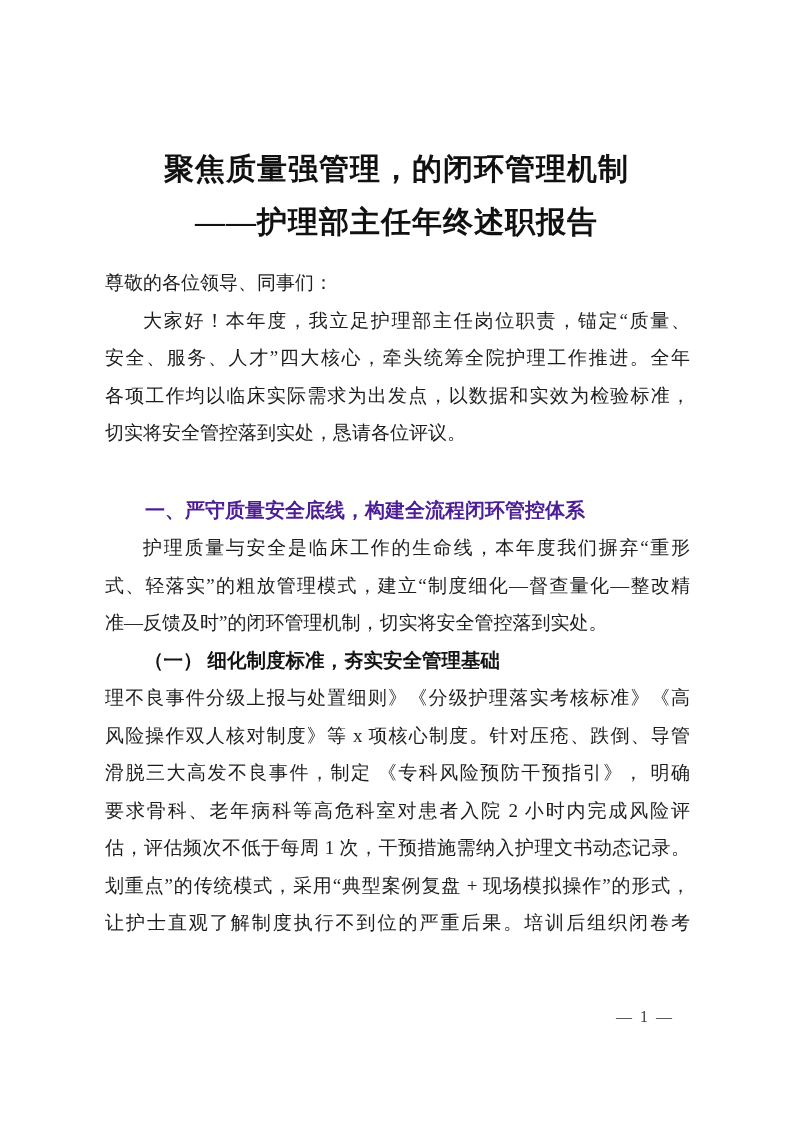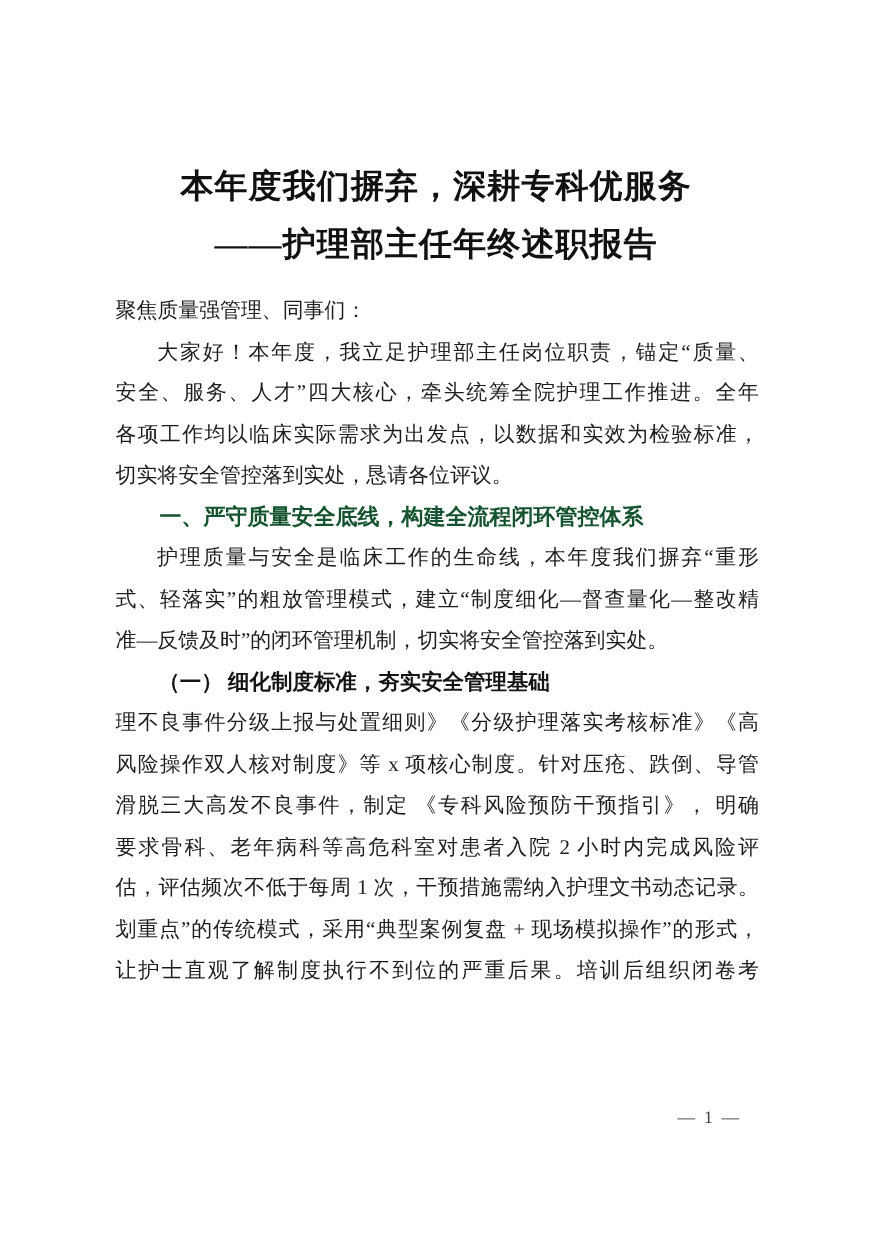--- a/index.html
+++ b/index.html
@@ -38,45 +38,46 @@
     text-align: justify;
     text-align-last: left;
     white-space: normal;
   }
   .line.fill { text-align-last: justify; }
   .line.indent { text-indent: 2em; }
   .line.h1 {
     font-family: "Liberation Sans", "DejaVu Sans", sans-serif;
     font-weight: bold;
     font-size: 20px;
-    color: #14532d;
+    color: #4c1d95;
+    margin-top: 40px;
   }
   .line.h2 {
     font-weight: bold;
     font-size: 19.5px;
     color: #141414;
   }
   .page-number {
     position: absolute;
     top: 1008px;
     right: 119px;
     font-size: 16px;
     color: #3c3c3c;
     letter-spacing: 2px;
   }
 </style>
 </head>
 <body>
 
 <div class="page">
-  <div class="doc-title" id="title1">本年度我们摒弃，深耕专科优服务</div>
+  <div class="doc-title" id="title1">聚焦质量强管理，的闭环管理机制</div>
   <div class="doc-title" id="title2">——护理部主任年终述职报告</div>
 
   <div class="doc-body">
-      <div class="line body">聚焦质量强管理、同事们：</div>
+      <div class="line body">尊敬的各位领导、同事们：</div>
       <div class="line body indent fill">大家好！本年度，我立足护理部主任岗位职责，锚定“质量、</div>
       <div class="line body fill">安全、服务、人才”四大核心，牵头统筹全院护理工作推进。全年</div>
       <div class="line body fill">各项工作均以临床实际需求为出发点，以数据和实效为检验标准，</div>
       <div class="line body">切实将安全管控落到实处，恳请各位评议。</div>
       <div class="line h1 indent">一、严守质量安全底线，构建全流程闭环管控体系</div>
       <div class="line body indent fill">护理质量与安全是临床工作的生命线，本年度我们摒弃“重形</div>
       <div class="line body fill">式、轻落实”的粗放管理模式，建立“制度细化—督查量化—整改精</div>
       <div class="line body">准—反馈及时”的闭环管理机制，切实将安全管控落到实处。</div>
       <div class="line h2 indent">（一） 细化制度标准，夯实安全管理基础</div>
       <div class="line body fill">理不良事件分级上报与处置细则》《分级护理落实考核标准》《高</div>

